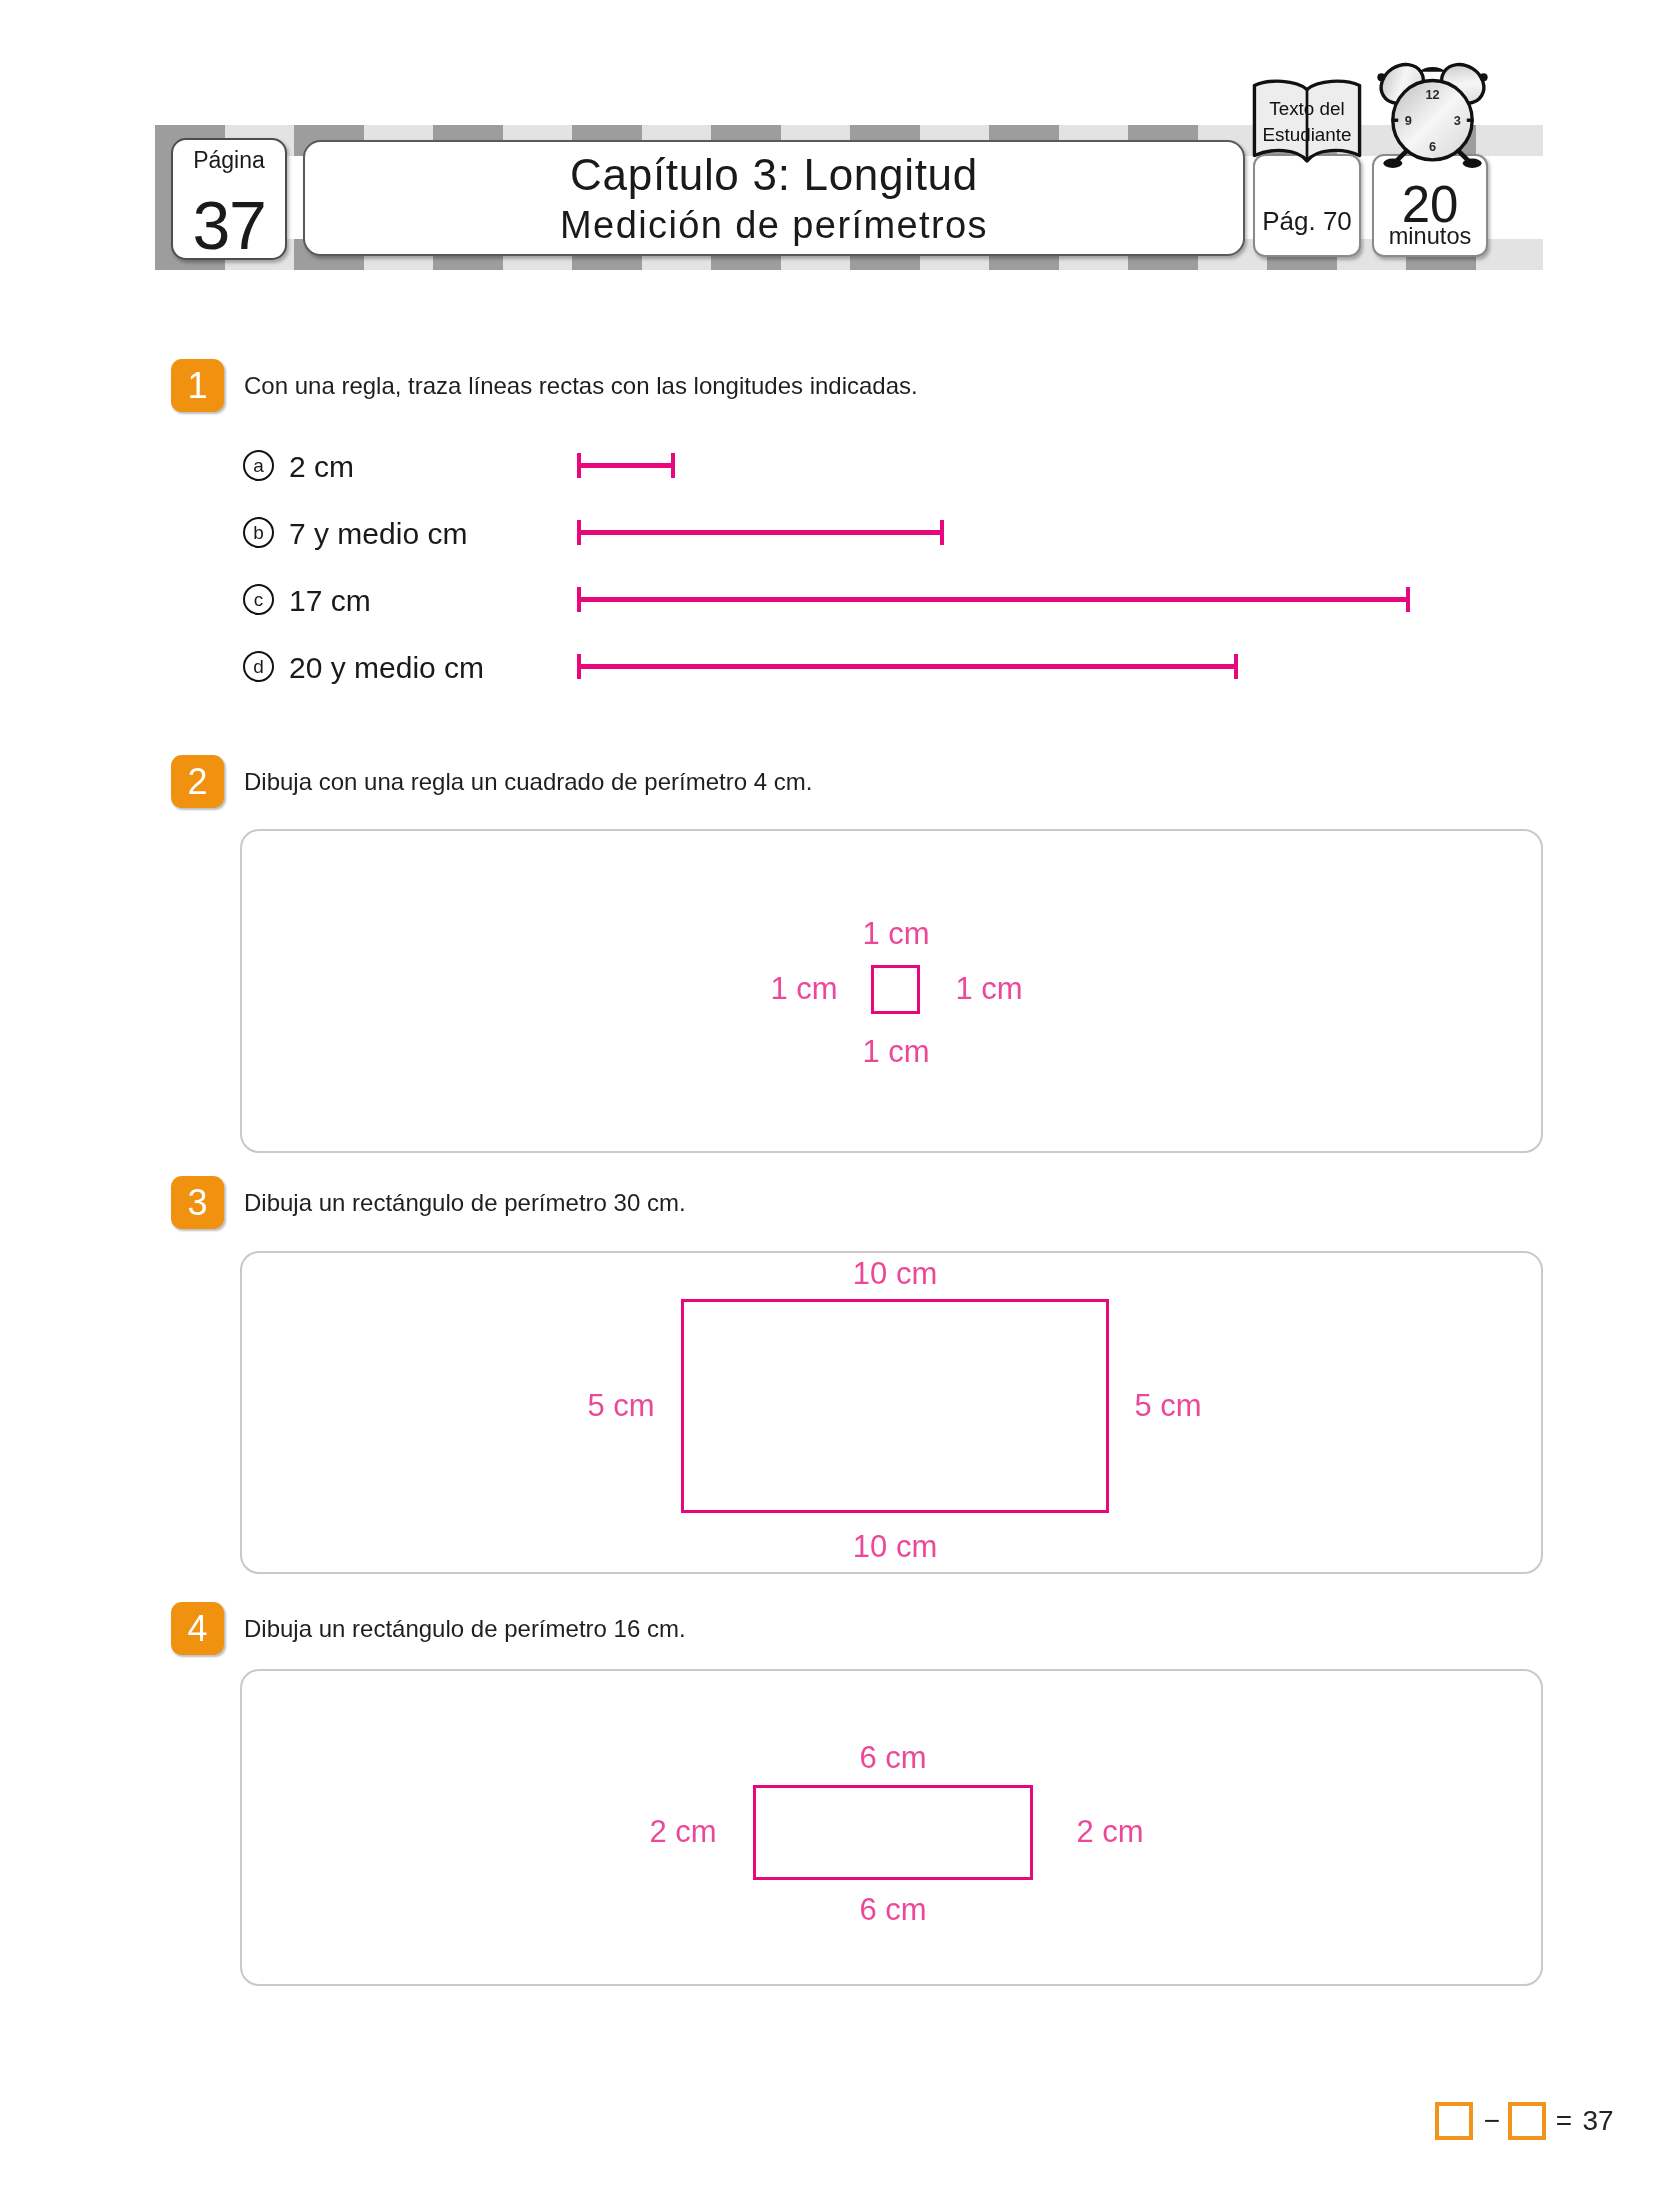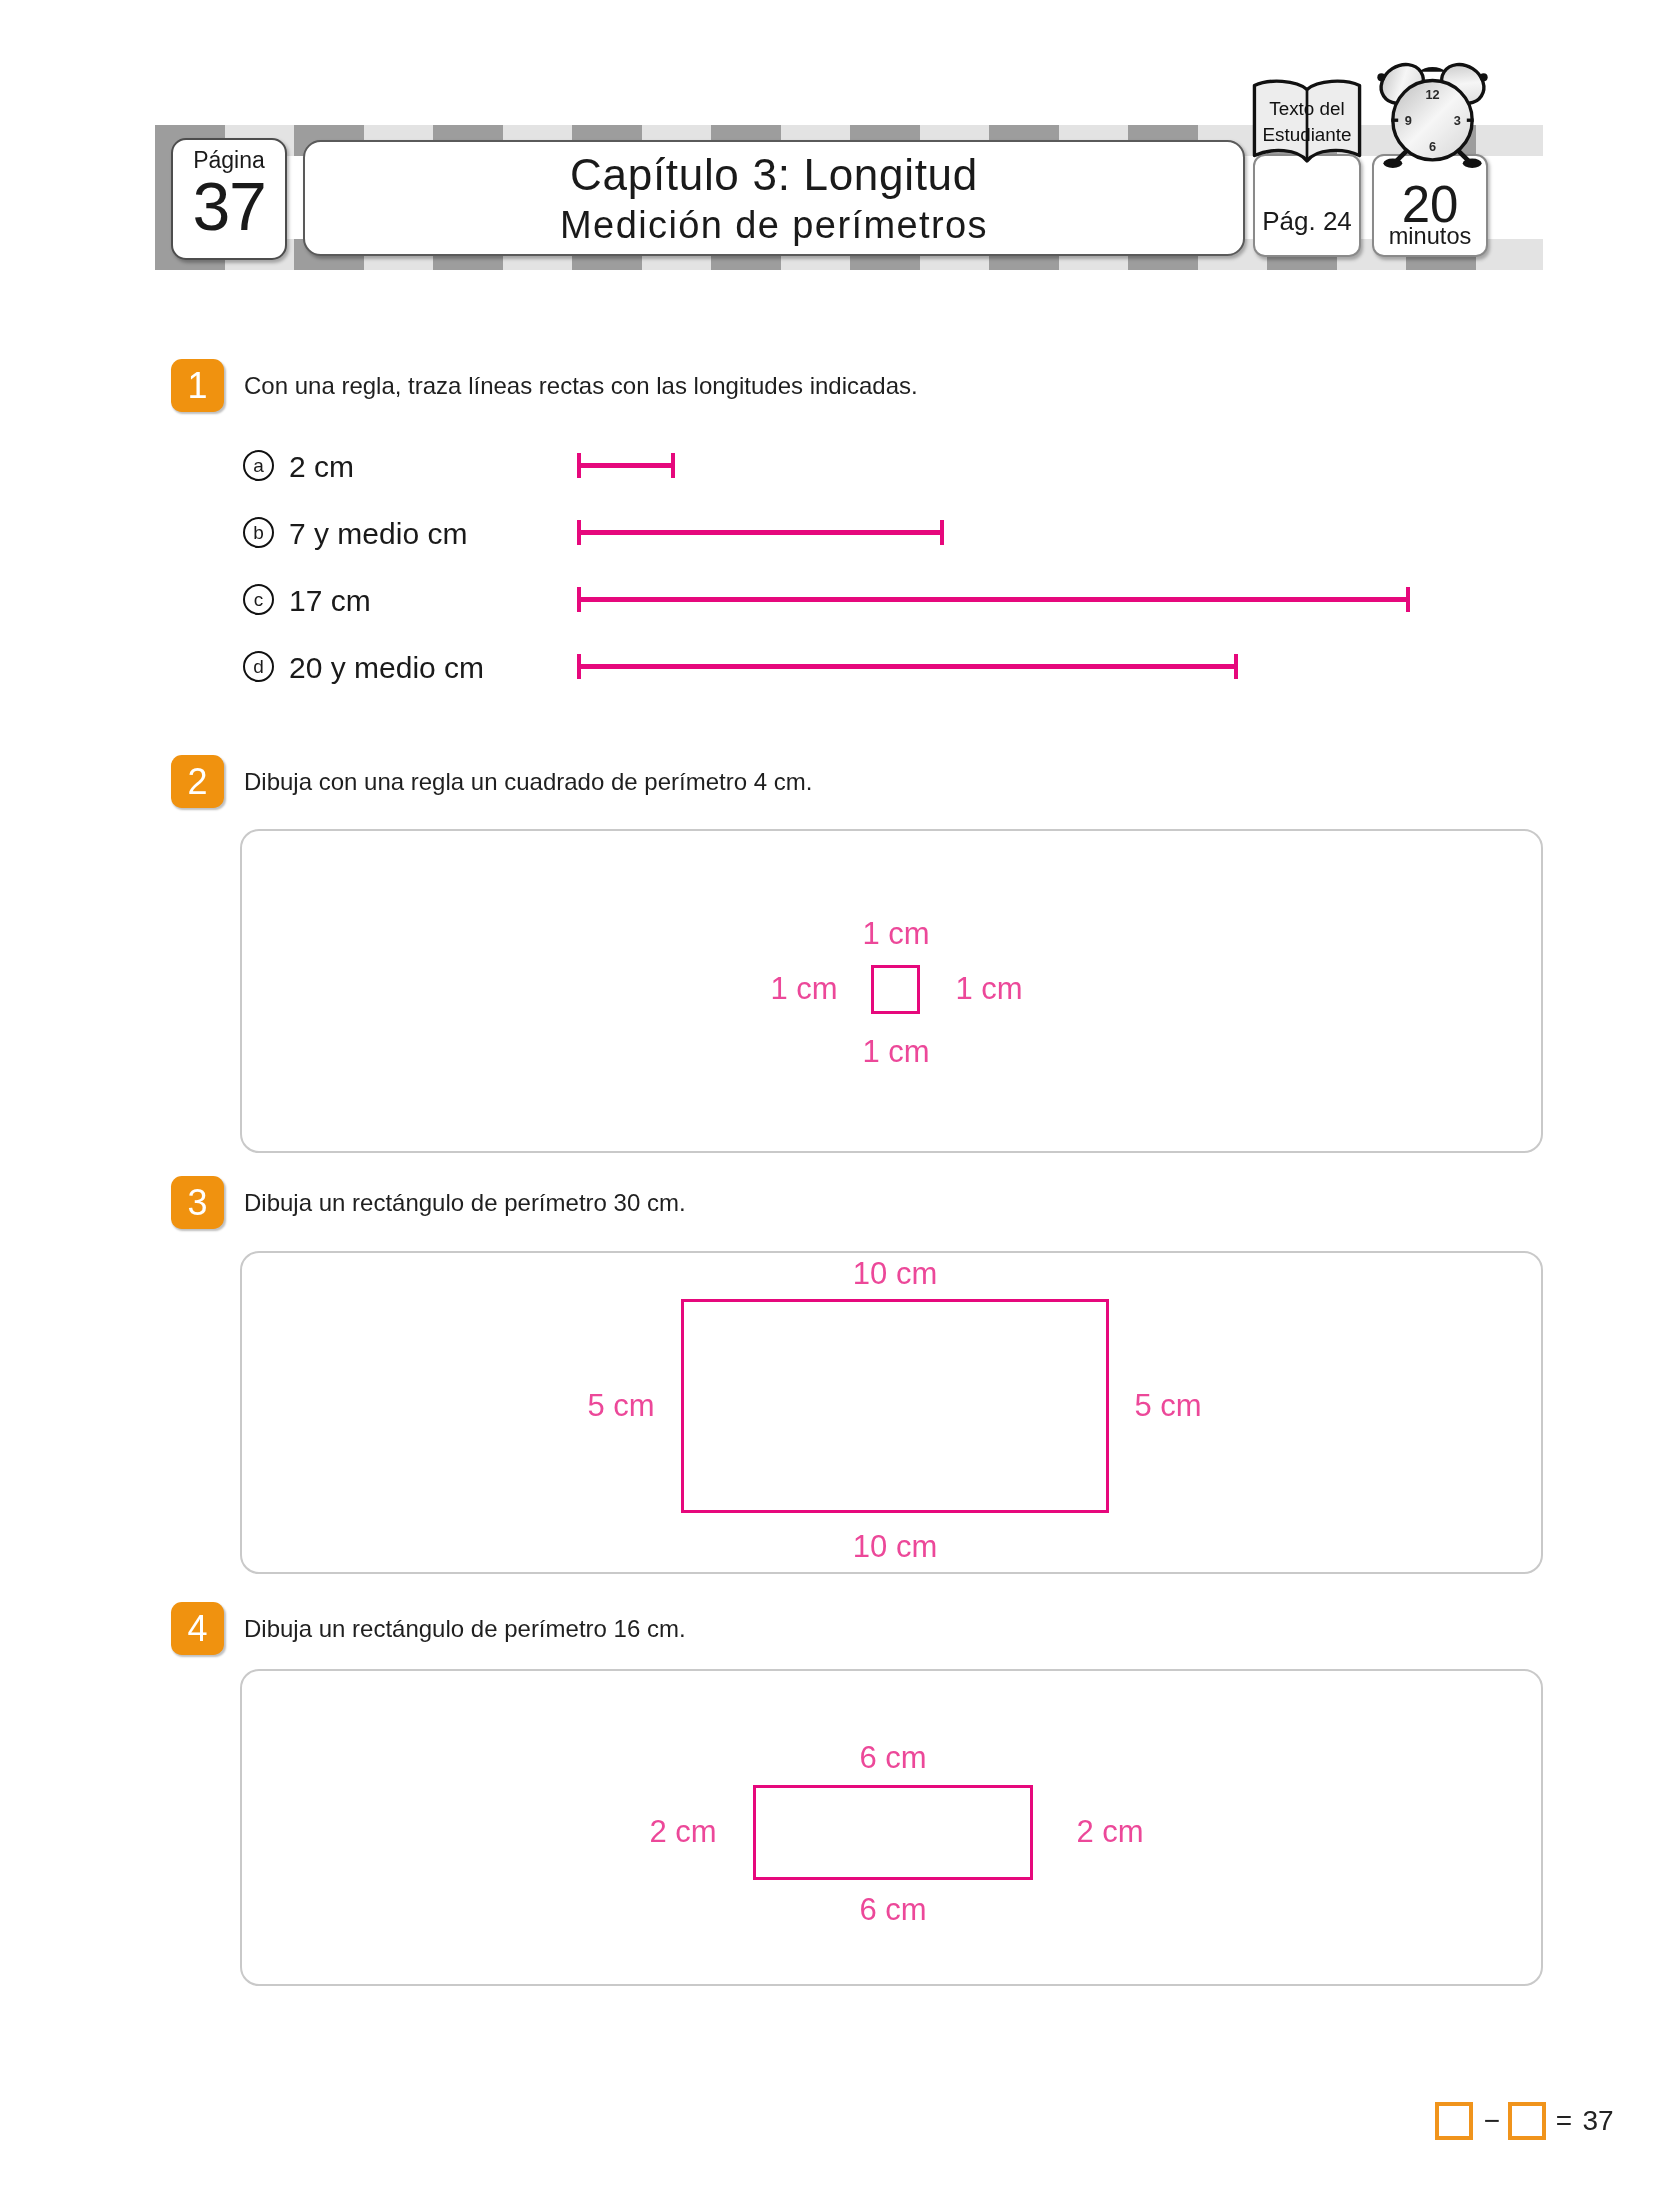--- a/index.html
+++ b/index.html
@@ -14,21 +14,21 @@
   .band { position:absolute; left:155px; top:125px; width:1388px; height:145px; }
   .checker { position:absolute; left:0; width:100%; height:31px;
     background:repeating-linear-gradient(90deg,#9d9d9d 0 70px,#e3e3e3 70px 139px); }
   .checker.top { top:0; }
   .checker.bottom { bottom:0; }
   .band-left-edge { position:absolute; left:0; top:0; width:17.6px; height:100%; background:#9d9d9d; }
 
   .hbox { position:absolute; background:#fff; border-radius:15px;
     box-shadow:2px 2.7px 3.4px rgba(0,0,0,.28); }
   .pagina-box { left:171px; top:138px; width:116px; height:122px; border:2px solid #4d4d4d;
-    display:flex; flex-direction:column; align-items:center; justify-content:flex-start; }
+    display:flex; flex-direction:column; align-items:center; justify-content:space-between; }
   .pagina-label { font-size:23px; margin-top:6.8px; }
   .pagina-number { font-size:68px; line-height:0.95; letter-spacing:-1.4px; }
 
   .title-box { left:303px; top:140px; width:942px; height:116px; border:2px solid #5a5a5a;
     display:flex; flex-direction:column; align-items:center; justify-content:center; border-radius:17.6px; }
   .chapter-title { font-size:44px; font-weight:400; letter-spacing:0.7px; }
   .chapter-subtitle { font-size:38px; margin-top:4px; letter-spacing:1.4px; }
 
   .ref-box { left:1253px; top:154px; width:108px; height:103px; border:2px solid #8a8a8a; border-radius:12px; }
   .ref-text { position:absolute; left:0; bottom:17.6px; width:100%; text-align:center; font-size:26px; }
@@ -81,21 +81,21 @@
   <div class="pagina-label">Página</div>
   <div class="pagina-number">37</div>
 </div>
 
 <div class="hbox title-box">
   <div class="chapter-title">Capítulo 3: Longitud</div>
   <div class="chapter-subtitle">Medición de perímetros</div>
 </div>
 
 <div class="hbox ref-box">
-  <div class="ref-text">Pág. 24</div>
+  <div class="ref-text">Pág. 70</div>
 </div>
 <svg class="abs book-icon" viewBox="0 0 184 152">
   <path d="M92 24 C76 10 36 8 14 18 L14 122 C40 110 78 112 92 130 C106 112 144 110 170 122 L170 18 C148 8 108 10 92 24 Z" fill="#ededed" stroke="#111" stroke-width="5" stroke-linejoin="round"></path>
   <path d="M92 24 L92 130" stroke="#111" stroke-width="4"></path>
   <text x="92" y="62" text-anchor="middle">Texto del</text>
   <text x="92" y="100" text-anchor="middle">Estudiante</text>
 </svg>
 
 <div class="hbox timer-box">
   <div class="timer-value">20</div>

